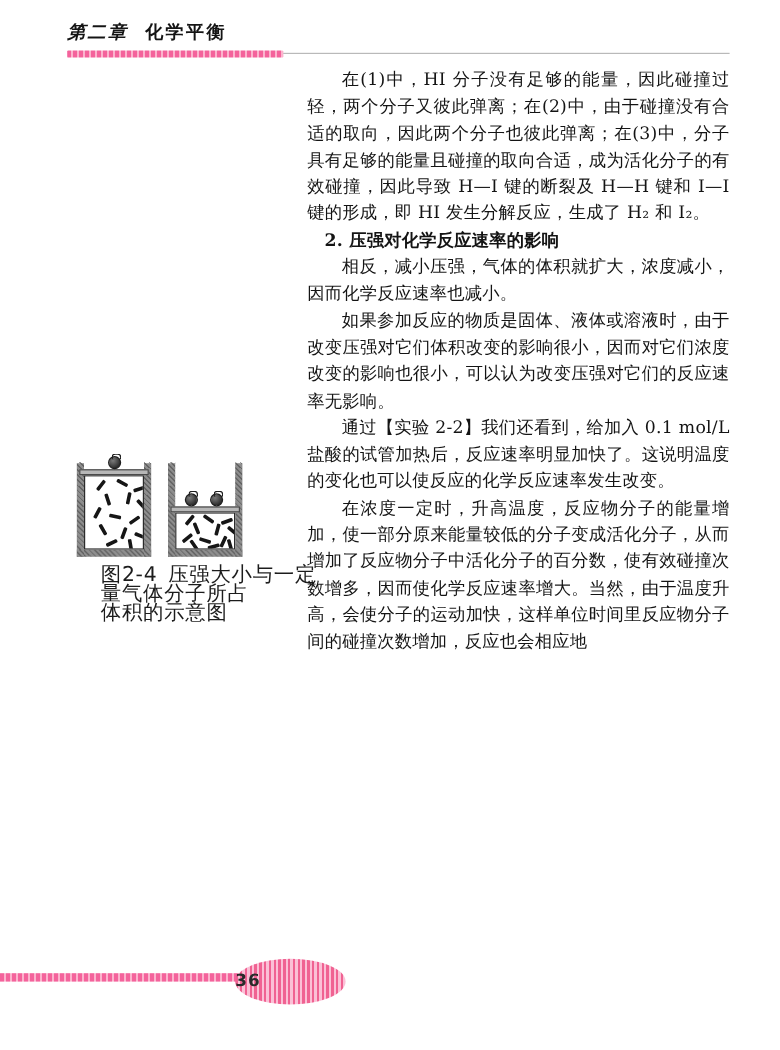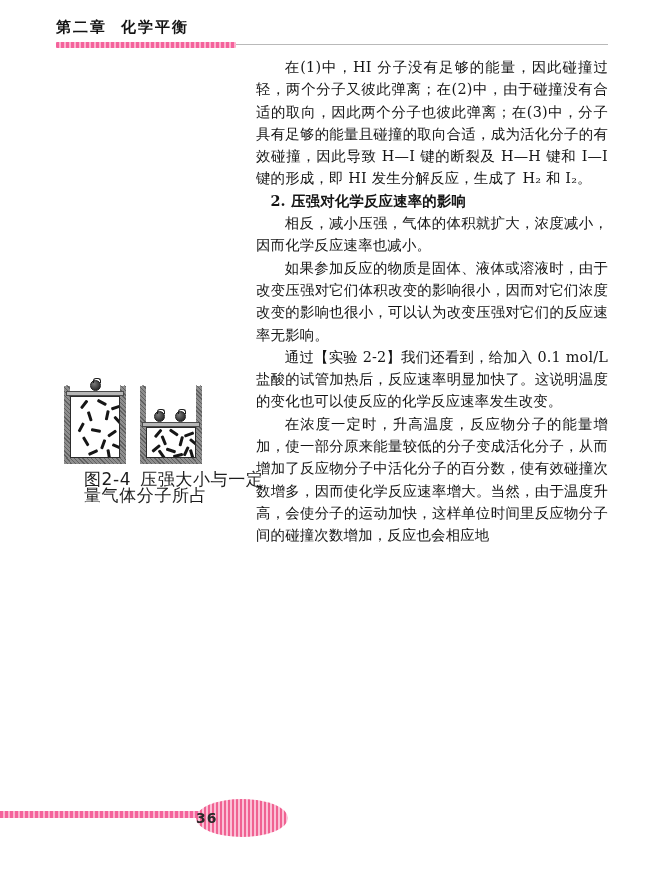--- a/index.html
+++ b/index.html
@@ -13,21 +13,21 @@
   }
   .page{position:absolute;inset:0;}
 
   
   .header{position:absolute;left:56px;top:17px;width:552px;}
   .chapter-title{
     font-size:15px;font-weight:bold;letter-spacing:2px;
     color:#141414;line-height:20px;
     font-family:"DejaVu Sans","Liberation Sans",sans-serif;
   }
-  .chapter-title .num{margin-right:14px;}
+  .chapter-title .num{margin-right:14px;font-style:italic;}
   .header-rule{position:absolute;left:56px;top:41px;width:552px;height:7px;}
   .header-rule .dashes{
     position:absolute;left:0;top:1px;width:180px;height:6px;
     background:repeating-linear-gradient(to right,
       #f4639c 0px,#f4639c 3px,
       #fbb4cd 3px,#fbb4cd 5px);
     border-radius:1px;
   }
   .header-rule .thin{
     position:absolute;left:180px;top:3px;right:0;height:1px;background:#b9b9b9;
@@ -196,20 +196,21 @@
         <div class="piston"></div>
         <div class="weight w1"></div>
         <div class="weight w2"></div>
       </div>
 
     </div>
 
     <div class="figure-caption">
       <div class="cap-line indent"><span class="fignum">图2-4</span><span>压强大小与一定</span></div>
       <div class="cap-line indent">量气体分子所占</div>
+      <div class="cap-line indent">体积的示意图</div>
     </div>
   </div>
 
   <div class="body-col">
     <p class="indent">在(1)中，HI 分子没有足够的能量，因此碰撞过轻，两个分子又彼此弹离；在(2)中，由于碰撞没有合适的取向，因此两个分子也彼此弹离；在(3)中，分子具有足够的能量且碰撞的取向合适，成为活化分子的有效碰撞，因此导致 H—I 键的断裂及 H—H 键和 I—I 键的形成，即 HI 发生分解反应，生成了 H₂ 和 I₂。</p>
     <p class="sec">2. 压强对化学反应速率的影响</p>
     <p class="indent">相反，减小压强，气体的体积就扩大，浓度减小，因而化学反应速率也减小。</p>
     <p class="indent">如果参加反应的物质是固体、液体或溶液时，由于改变压强对它们体积改变的影响很小，因而对它们浓度改变的影响也很小，可以认为改变压强对它们的反应速率无影响。</p>
     <p class="indent">通过【实验 2-2】我们还看到，给加入 0.1 mol/L 盐酸的试管加热后，反应速率明显加快了。这说明温度的变化也可以使反应的化学反应速率发生改变。</p>
     <p class="indent">在浓度一定时，升高温度，反应物分子的能量增加，使一部分原来能量较低的分子变成活化分子，从而增加了反应物分子中活化分子的百分数，使有效碰撞次数增多，因而使化学反应速率增大。当然，由于温度升高，会使分子的运动加快，这样单位时间里反应物分子间的碰撞次数增加，反应也会相应地</p>

